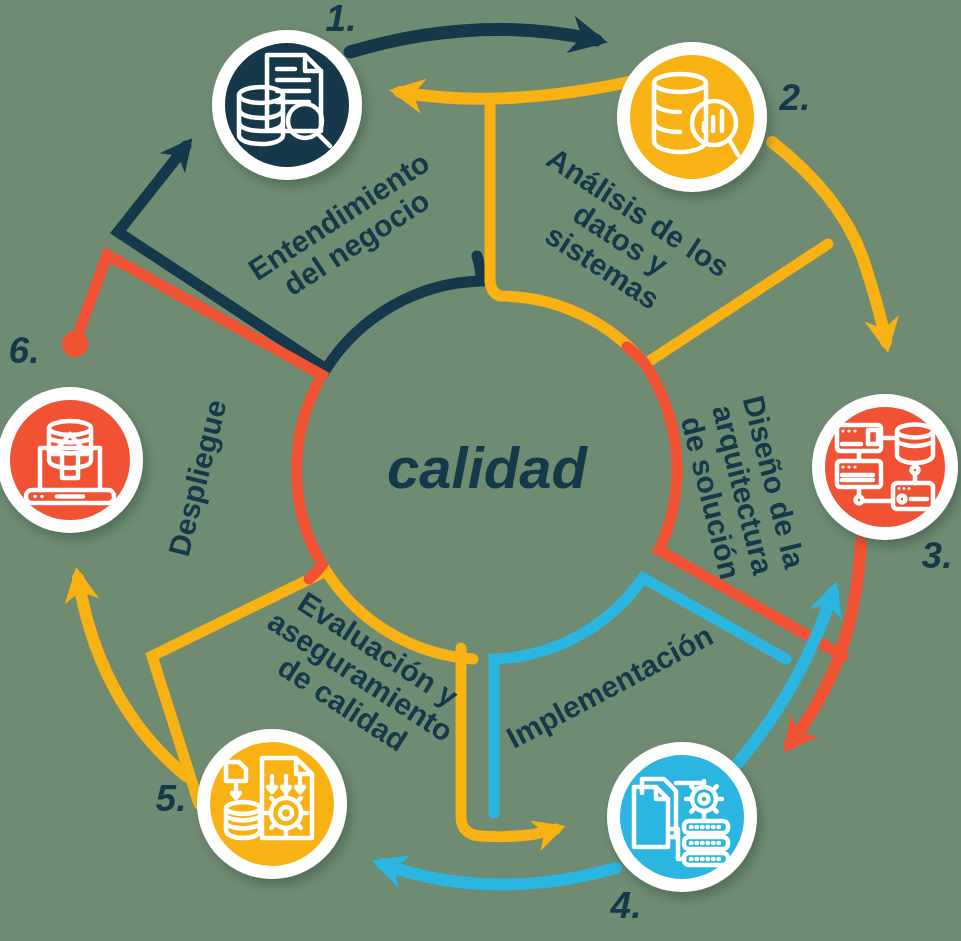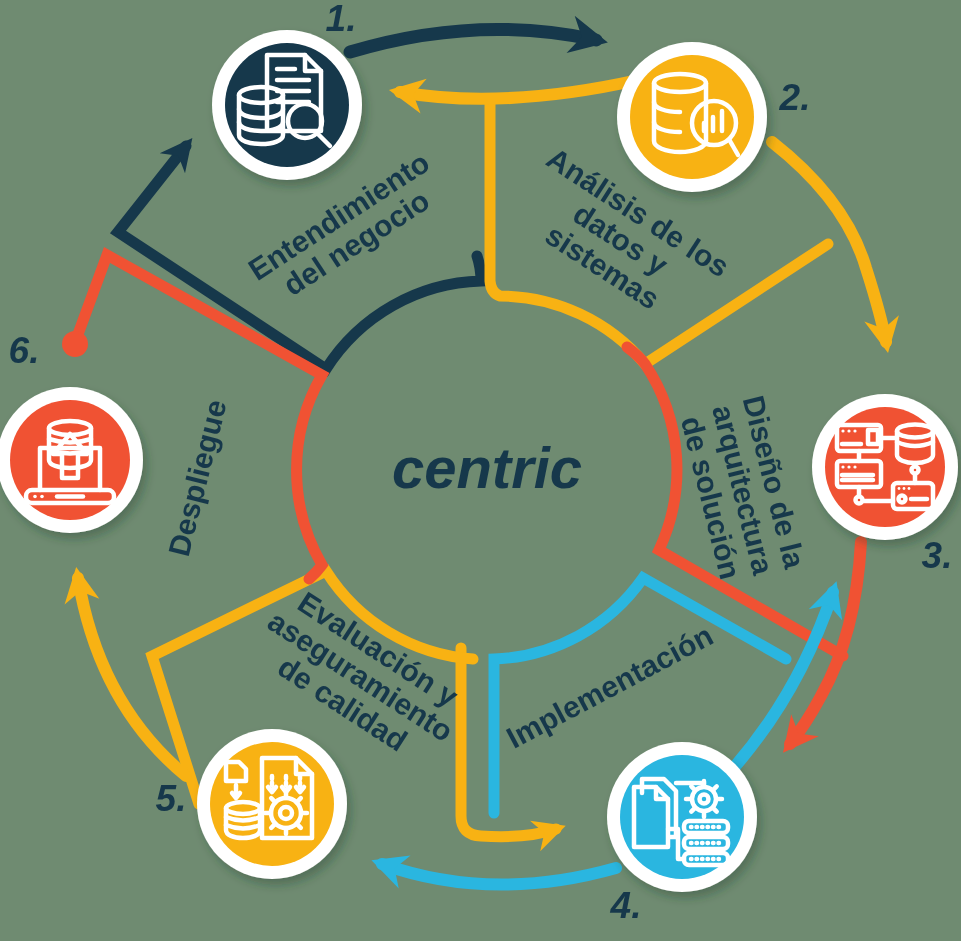--- a/index.html
+++ b/index.html
@@ -184,21 +184,21 @@
       <path class="ic fi-red" d="M-8,18 V-6 H-17 L0,-26 L17,-6 H8 V18 Z"></path>
       <rect class="ic fi-red" x="-44" y="30" width="88" height="13" rx="6"></rect>
       <circle class="fi-white" cx="-35" cy="36.5" r="1.8"></circle>
           <circle class="fi-white" cx="-28" cy="36.5" r="1.8"></circle>
       <path class="ic" stroke-width="4" d="M-13,36.5 H13"></path>
     </g>
   </g>
 </svg>
 
   <div class="center-title" style="left:487px;top:468px;">
-    <div>centric</div>
+    <div>calidad</div>
   </div>
 
   <div class="label" style="left:348px;top:230px;--rot:-33deg;">
     <div>Entendimiento</div>
     <div>del negocio</div>
   </div>
 
   <div class="label" style="left:620px;top:240px;--rot:33deg;">
     <div>Análisis de los</div>
     <div>datos y</div>

